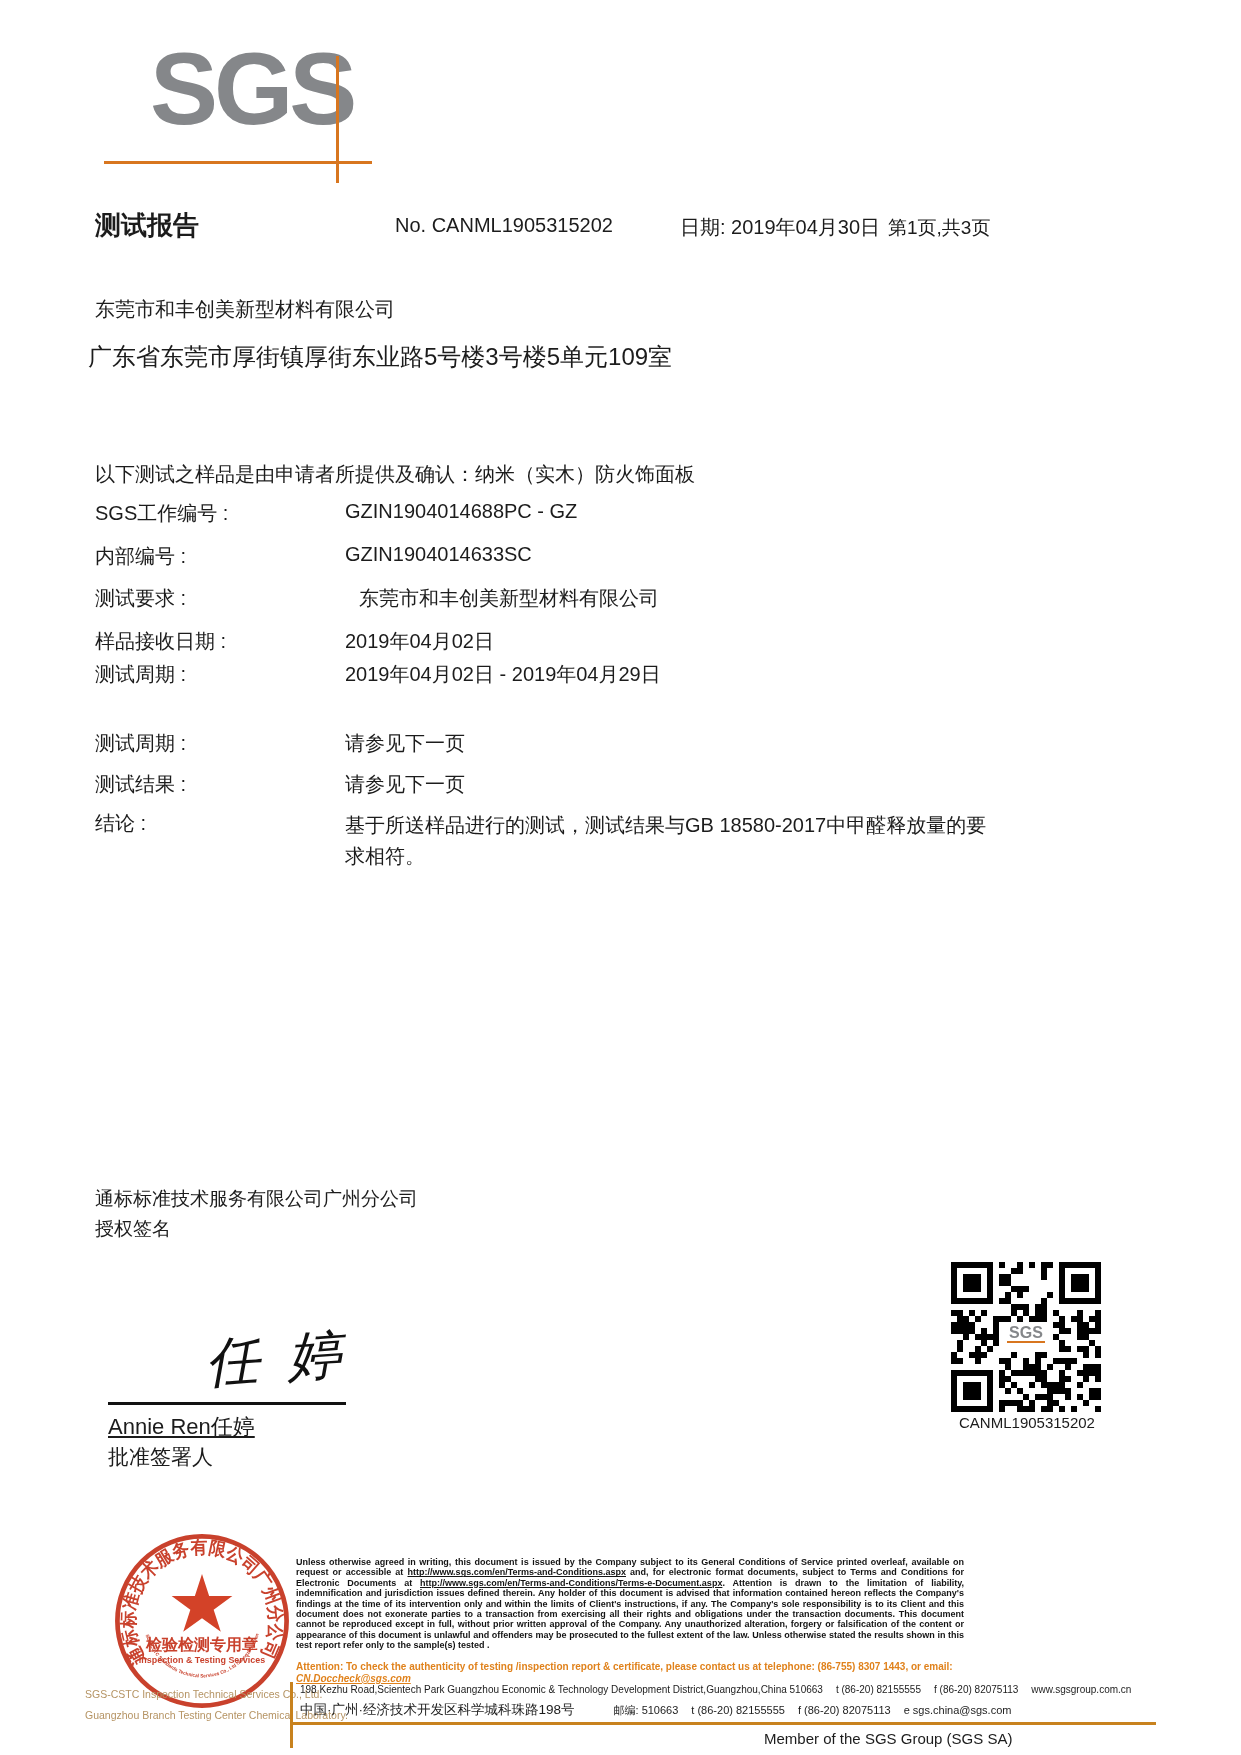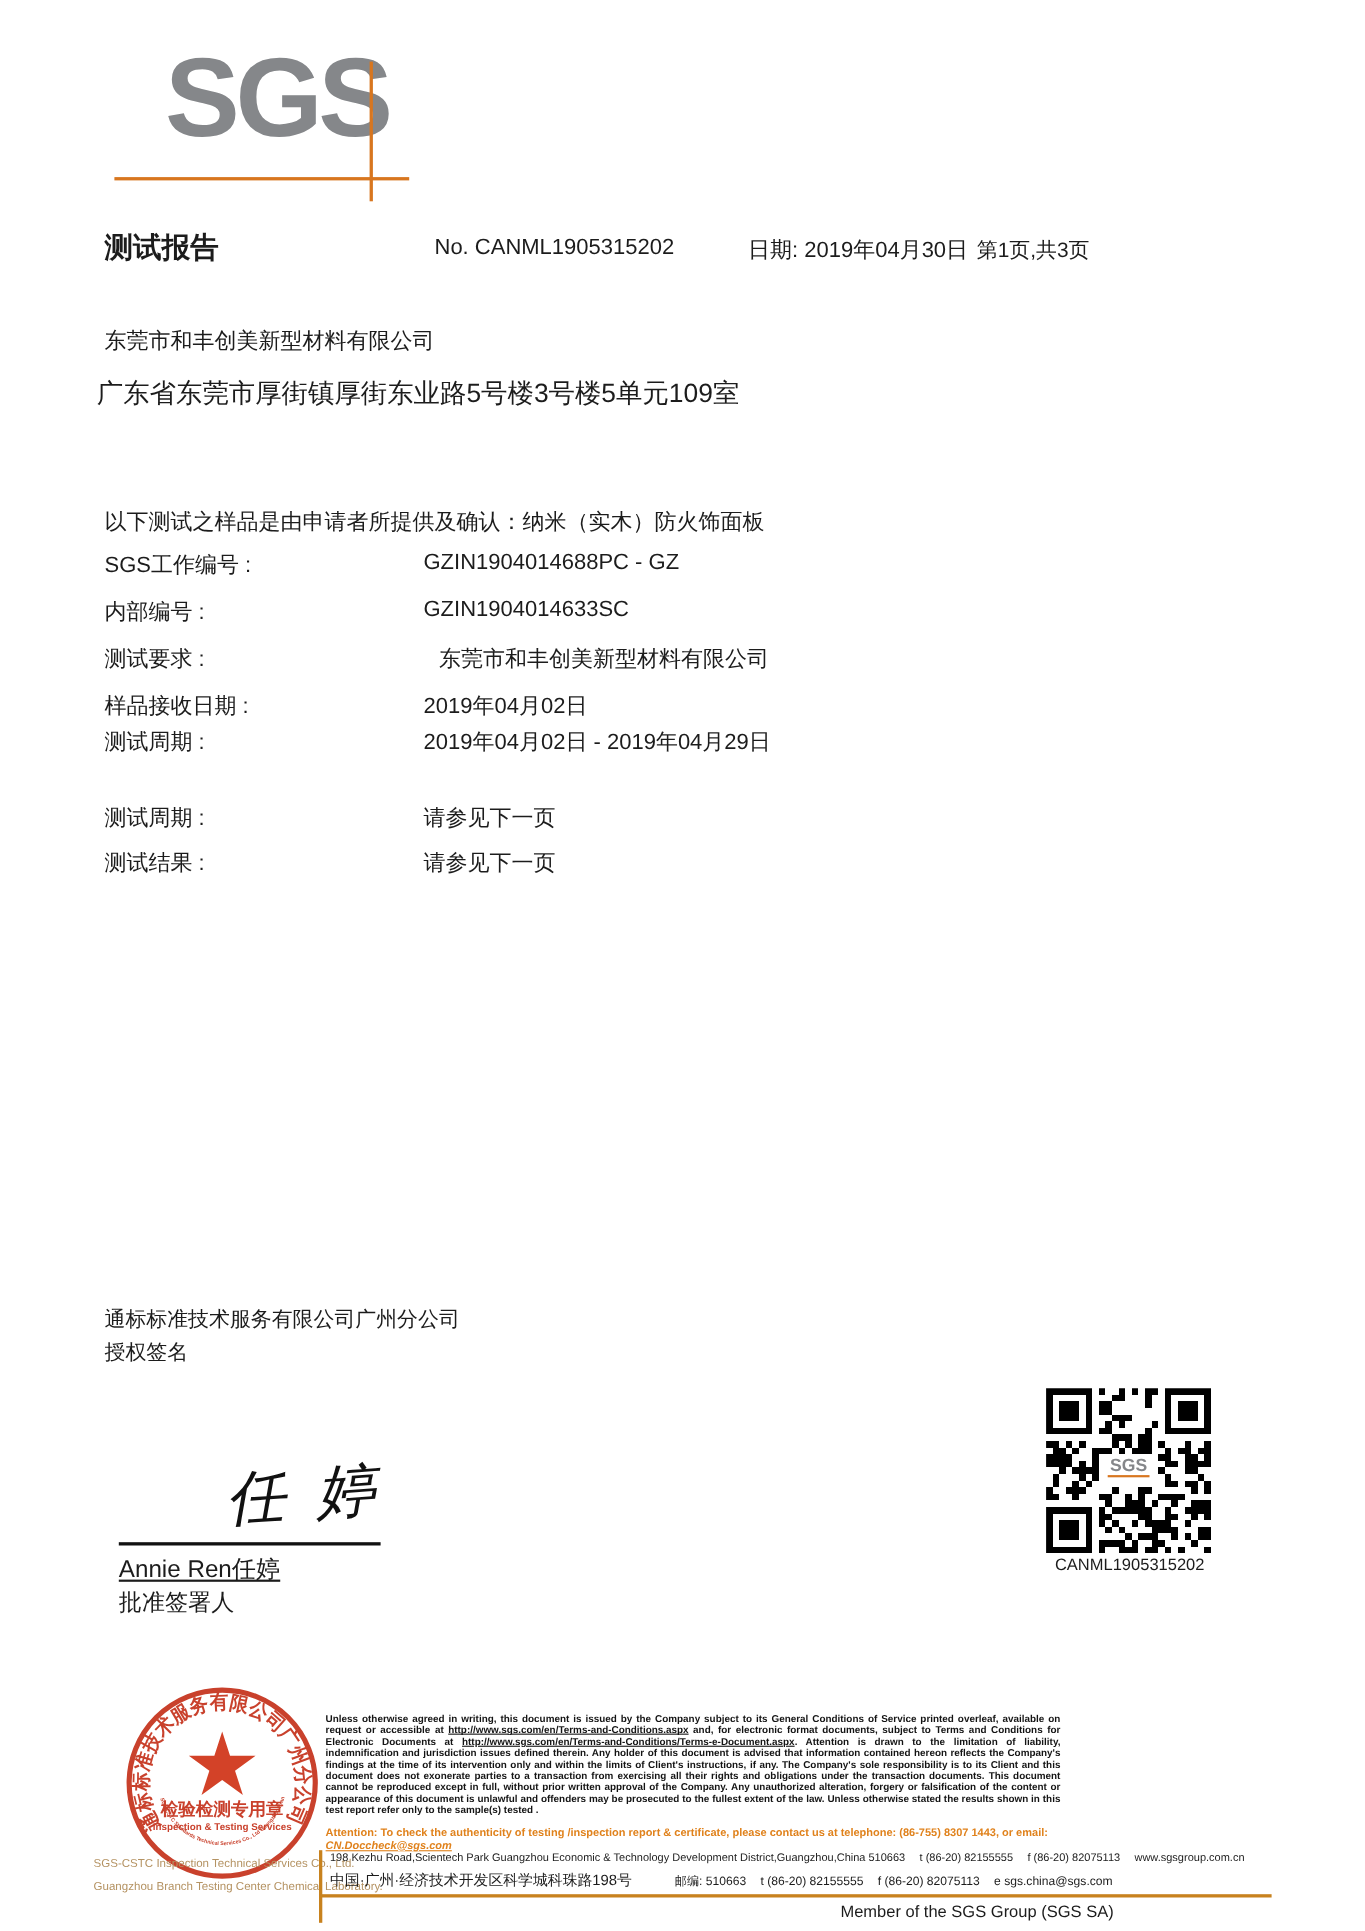--- a/index.html
+++ b/index.html
@@ -14,21 +14,21 @@
   
   .report-title{position:absolute;left:95px;top:208px;font-size:26px;font-weight:bold;}
   .report-no{position:absolute;left:395px;top:214px;font-size:20px;}
   .report-date{position:absolute;left:680px;top:214px;font-size:20px;}
   .report-page{position:absolute;left:888px;top:215px;font-size:19px;}
 
   .applicant-company{position:absolute;left:95px;top:296px;font-size:20px;}
   .applicant-address{position:absolute;left:88px;top:341px;font-size:24px;}
   .sample-intro{position:absolute;left:95px;top:461px;font-size:20px;}
 
-  .kv{position:absolute;left:95px;display:flex;font-size:20px;gap:40px;}
+  .kv{position:absolute;left:95px;display:flex;font-size:20px;}
   .kv .lab{width:250px;flex:0 0 250px;}
   .kv .val{white-space:pre-wrap;}
   .kv.concl .val{width:648px;line-height:31px;}
 
   
   .signer-company{position:absolute;left:95px;top:1186px;font-size:19px;}
   .authorized{position:absolute;left:95px;top:1216px;font-size:19px;}
   .handwritten{position:absolute;left:205px;top:1322px;font-family:"DejaVu Serif","Liberation Serif",serif;font-style:italic;font-size:54px;letter-spacing:28px;transform:rotate(-4deg);color:#111;}
   .sig-line{position:absolute;left:108px;top:1402px;width:238px;height:3px;background:#111;}
   .signer-name{position:absolute;left:108px;top:1412px;font-size:22px;text-decoration:underline;}
@@ -98,20 +98,24 @@
     <span class="lab">测试周期 :</span>
     <span class="val">2019年04月02日 - 2019年04月29日</span>
   </div>
   <div class="kv" style="top:730px">
     <span class="lab">测试周期 :</span>
     <span class="val">请参见下一页</span>
   </div>
   <div class="kv" style="top:771px">
     <span class="lab">测试结果 :</span>
     <span class="val">请参见下一页</span>
+  </div>
+  <div class="kv concl" style="top:810px">
+    <span class="lab">结论 :</span>
+    <span class="val">基于所送样品进行的测试，测试结果与GB 18580-2017中甲醛释放量的要求相符。</span>
   </div>
 
   <div class="signer-company">通标标准技术服务有限公司广州分公司</div>
   <div class="authorized">授权签名</div>
   <div class="handwritten">任婷</div>
   <div class="sig-line"></div>
   <div class="signer-name">Annie Ren任婷</div>
   <div class="signer-role">批准签署人</div>
 
   <div class="qr-wrap">

